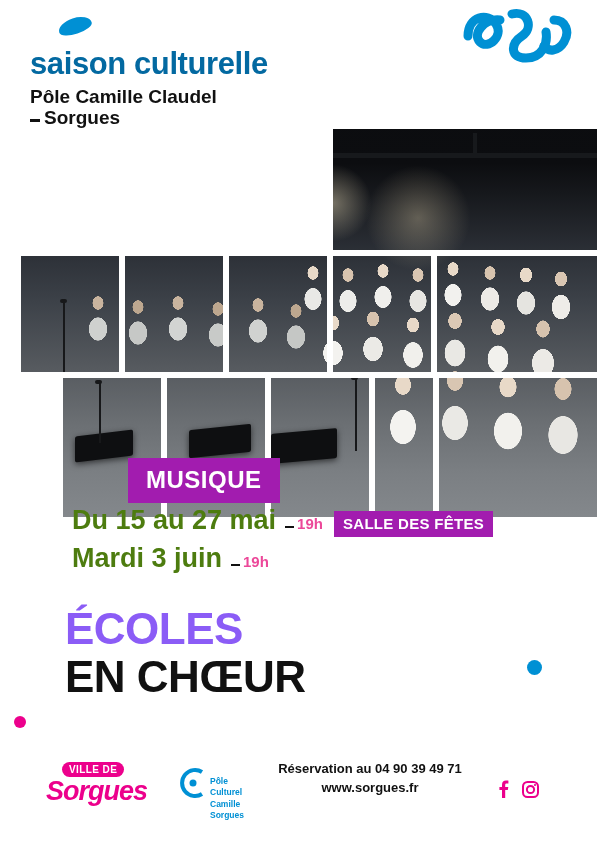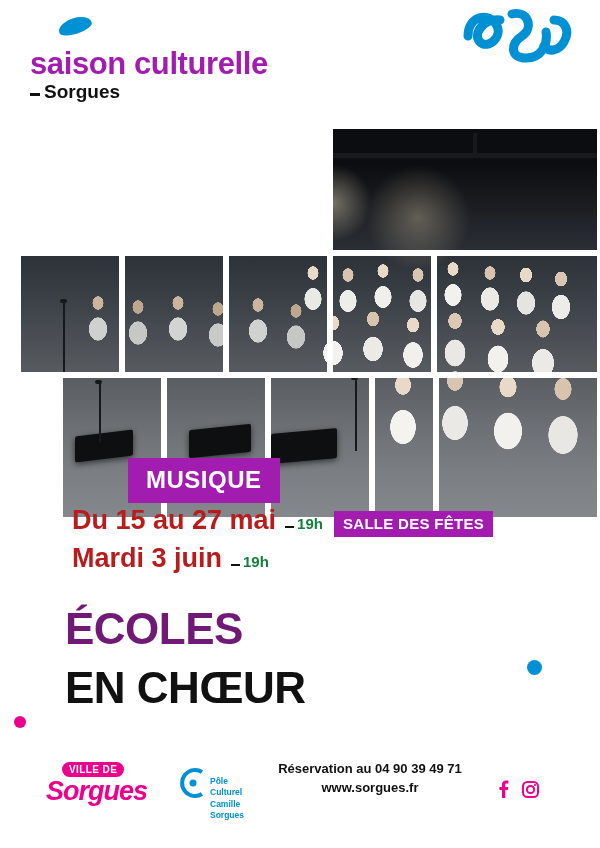--- a/index.html
+++ b/index.html
@@ -50,21 +50,21 @@
   
   .header {
     position: absolute;
     left: 30px;
     top: 48px;
     z-index: 5;
   }
   .header .title {
     font-size: 31px;
     font-weight: bold;
-    color: #a21caf;
+    color: #0369a1;
     letter-spacing: -0.4px;
     line-height: 1.05;
   }
   .header .sub1 {
     font-size: 19px;
     font-weight: bold;
     color: #111111;
     margin-top: 5px;
     line-height: 1.15;
   }
@@ -236,27 +236,27 @@
     z-index: 6;
   }
   .date-row {
     display: flex;
     align-items: baseline;
     margin-bottom: 6px;
   }
   .date-main {
     font-size: 27px;
     font-weight: bold;
-    color: #b91c1c;
+    color: #4d7c0f;
     white-space: nowrap;
   }
   .date-hour {
     font-size: 15px;
     font-weight: bold;
-    color: #15803d;
+    color: #ec4899;
     margin-left: 9px;
     position: relative;
     padding-left: 12px;
     white-space: nowrap;
   }
   .date-hour::before {
     content: "";
     position: absolute;
     left: 0;
     bottom: 4px;
@@ -275,31 +275,31 @@
   
   .maintitle {
     position: absolute;
     left: 65px;
     top: 607px;
     z-index: 6;
   }
   .maintitle .line1 {
     font-size: 44px;
     font-weight: bold;
-    color: #701a75;
+    color: #8b5cf6;
     line-height: 1.0;
     letter-spacing: -0.5px;
   }
   .maintitle .line2 {
     font-size: 44px;
     font-weight: bold;
     color: #111111;
     line-height: 1.05;
     letter-spacing: -0.5px;
-    margin-top: 14px;
+    margin-top: 3px;
   }
   .maintitle .line3 {
     font-size: 17px;
     font-weight: bold;
     color: #111111;
     margin-top: 9px;
     letter-spacing: -0.1px;
   }
 
   
@@ -474,20 +474,21 @@
   </div>
   <div class="tile" style="left:436px; top:375px; width:164px; height:145px;">
     <div class="scene" style="left:-436px; top:-375px;">
         <div class="crowd"></div>
       </div>
   </div>
 </div>
 
 <div class="header">
   <div class="title">saison culturelle</div>
+  <div class="sub1">Pôle Camille Claudel</div>
   <div class="sub2">Sorgues</div>
 </div>
 
 <div class="tag musique">MUSIQUE</div>
 
 <div class="dates">
   <div class="date-row">
     <span class="date-main">Du 15 au 27 mai</span>
     <span class="date-hour">19h</span>
     <span class="tag venue">SALLE DES FÊTES</span>

